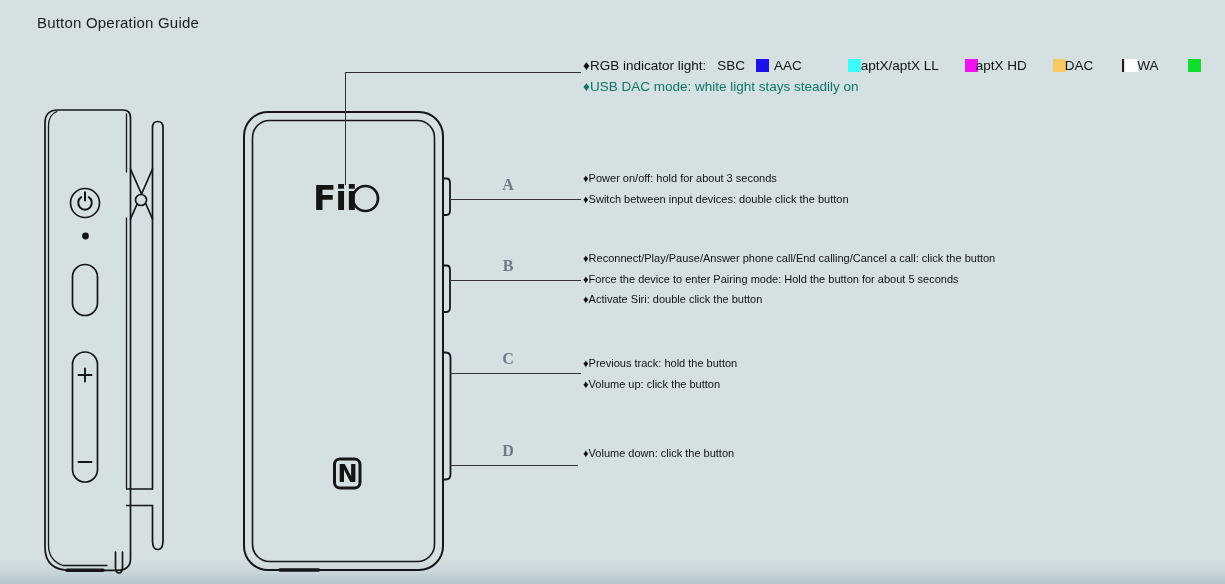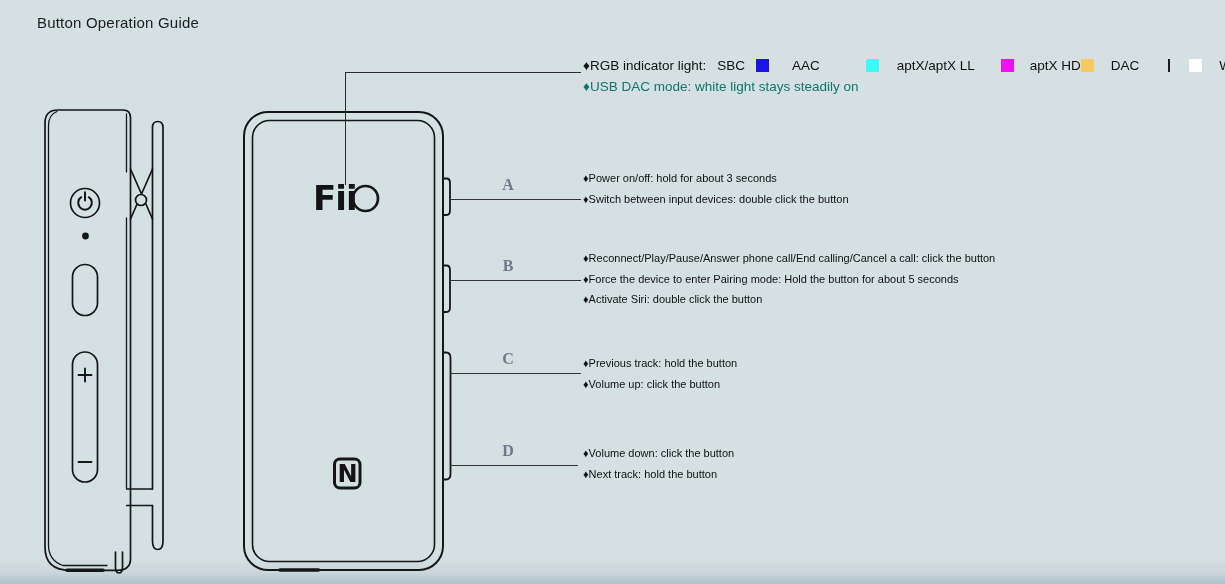--- a/index.html
+++ b/index.html
@@ -8,21 +8,21 @@
   .stage { position:relative; width:1225px; height:584px; background:#d5e0e2; overflow:hidden; }
   .footer-shade { position:absolute; left:0; top:558px; width:1225px; height:26px;
     background:linear-gradient(180deg, rgba(178,195,204,0) 0%, rgba(178,195,204,0.35) 55%, #b2c3cc 100%); }
   .title { position:absolute; left:37px; top:14px; font-size:15px; color:#1d1d1d; letter-spacing:0.2px; }
   .dev { position:absolute; }
   .dev path, .dev rect, .dev circle { vector-effect:none; }
   .legend-row { position:absolute; left:583px; top:54px; height:22px; display:flex; align-items:center;
     font-size:13.5px; color:#111; white-space:nowrap; }
   .legend-row .heading { margin-right:11px;text-align:center; }
   .legend-row .first-codec { margin-right:11px; }
-  .codec-pair { display:flex; align-items:center;gap:18px; }
+  .codec-pair { display:flex; align-items:center; }
   .swatch { width:13px; height:13px; display:inline-block; flex:none; }
   .stem { width:2px; height:13px; background:#1c1c1c; display:inline-block; margin-right:1px; flex:none; }
   .legend-line2 { position:absolute; left:583px; top:76px; height:22px; line-height:22px;
     font-size:13.5px; color:#0f766e; white-space:nowrap; }
   .callout-h { position:absolute; background:#2e2e2e; height:1px; }
   .callout-v { position:absolute; background:#2e2e2e; width:1px; }
   .section-lines { position:absolute; left:583px; font-size:11px; color:#111;
     line-height:20.5px; white-space:nowrap; }
   .btn-label { position:absolute; left:488px; width:40px; height:20px; text-align:center;
     font-family:"Liberation Serif", serif; font-weight:bold; font-size:16px; color:#6b7b8b; }
@@ -92,21 +92,21 @@
       <span>AAC</span>
     </span>
     <span class="codec-pair" style="margin-left:14px;padding-left:32px;">
       <span class="swatch" style="background-color: rgb(59, 251, 251);"></span>
       <span>aptX/aptX LL</span>
     </span>
     <span class="codec-pair" style="margin-left:26px;">
       <span class="swatch" style="margin-right: -2px; background-color: rgb(240, 18, 240);"></span>
       <span>aptX HD</span>
     </span>
-    <span class="codec-pair" style="">
+    <span class="codec-pair" style="margin-left:26px;">
       <span class="swatch" style="margin-right: -1px; background-color: rgb(246, 201, 99);"></span>
       <span>DAC</span>
     </span>
     <span class="codec-pair" style="margin-left:29px;align-items:center;">
       <span class="stem"></span>
       <span class="swatch" style="margin-right: -1px; background-color: rgb(255, 255, 255);"></span>
       <span>WA</span>
     </span>
     <span class="codec-pair" style="margin-left:29px;">
       <span class="swatch" style="background-color: rgb(14, 221, 46);"></span>
@@ -134,16 +134,15 @@
   <div class="leader" style="top:373px;"></div>
   <div class="section-lines" style="top:353px;">
     <div>♦Previous track: hold the button</div>
     <div>♦Volume up: click the button</div>
   </div>
 
   <div class="btn-label" style="top:442px;">D</div>
   <div class="leader" style="top:465px; width:128px;"></div>
   <div class="section-lines" style="top:443px;">
     <div>♦Volume down: click the button</div>
-    <div>♦Next track: hold the button</div>
   </div>
 
 </div>
 
 </body></html>

